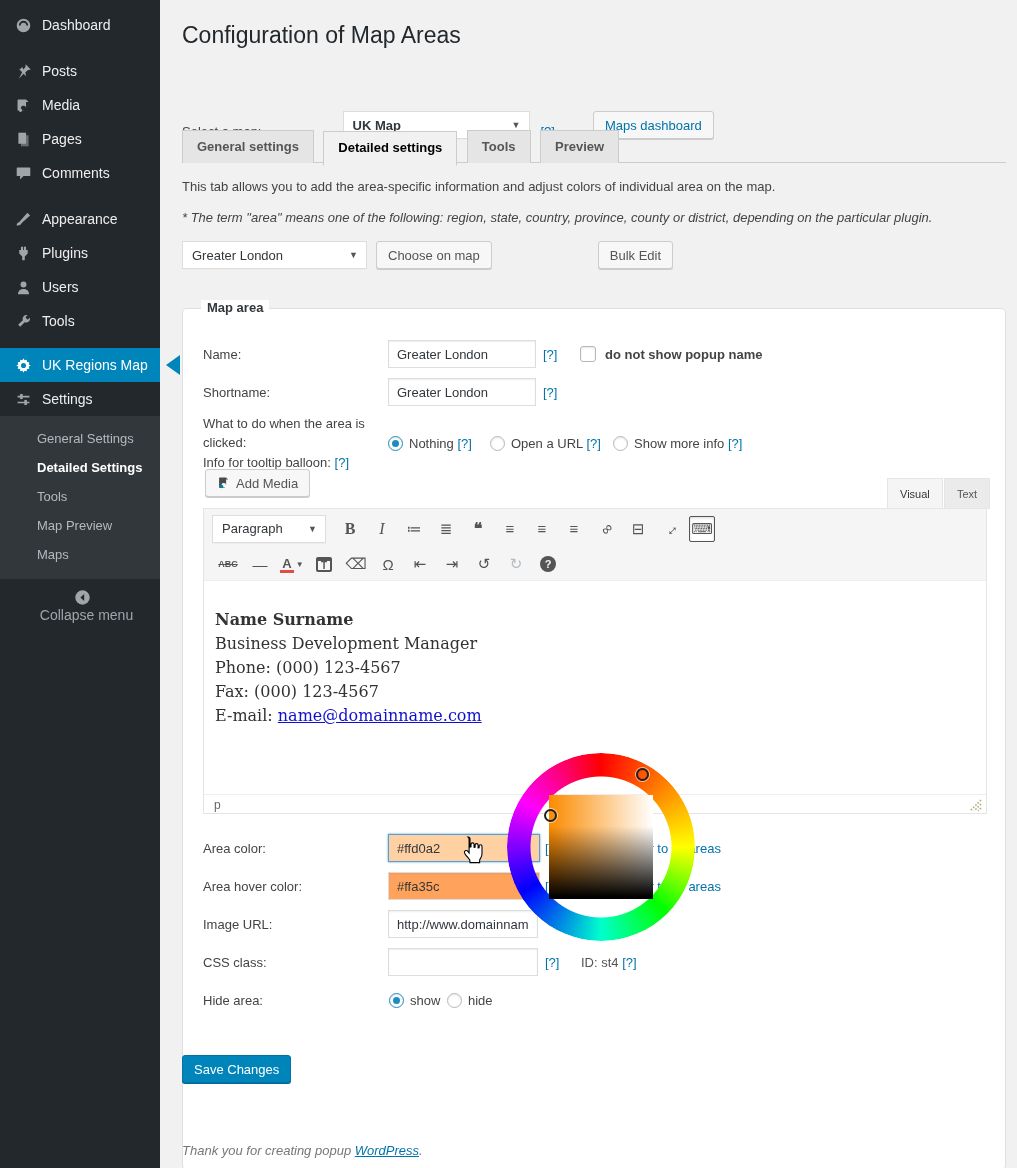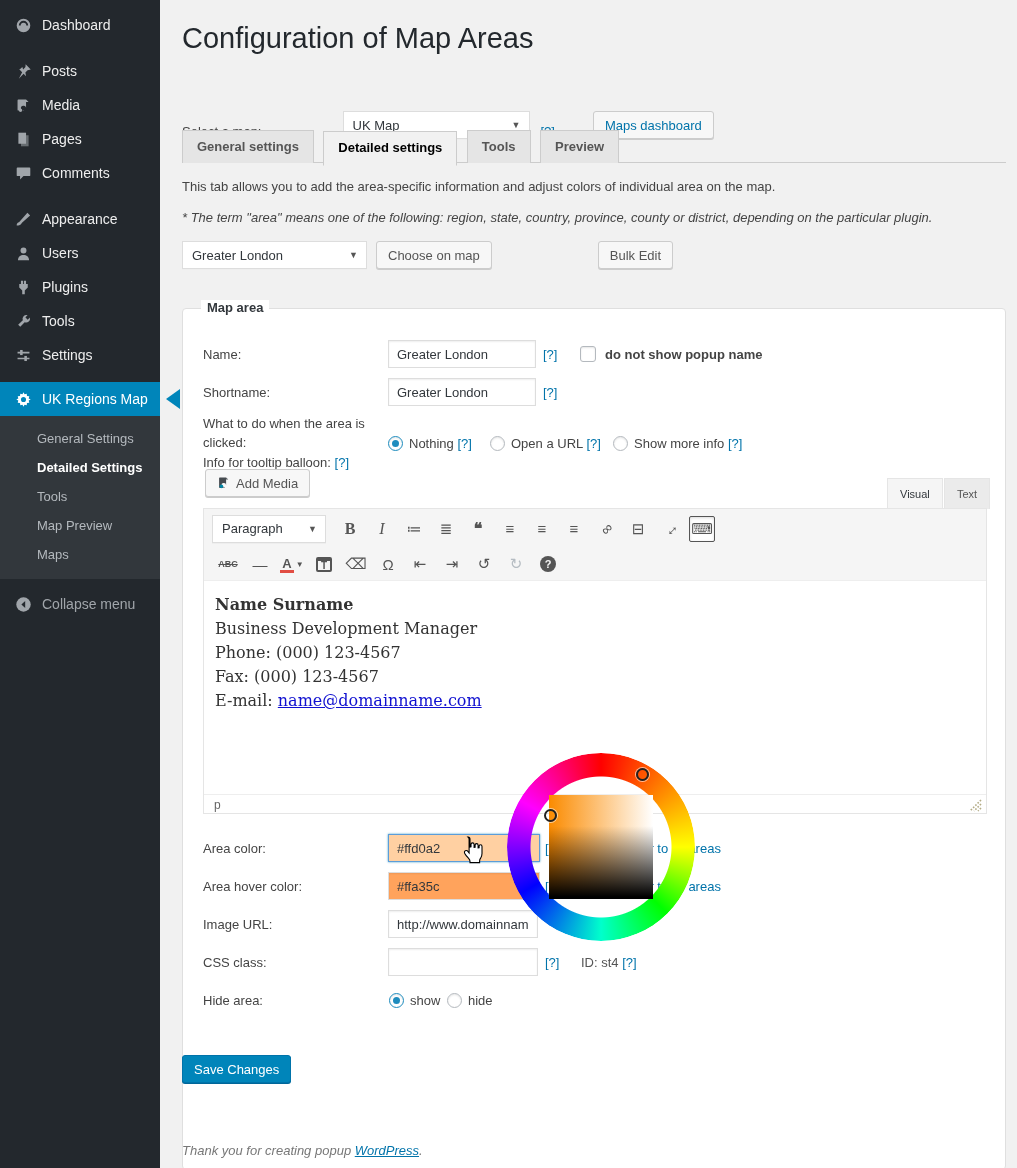--- a/index.html
+++ b/index.html
@@ -14,25 +14,25 @@
   .m-item .ic { width:20px; height:20px; margin-right:9px; display:flex; align-items:center; justify-content:center; color:#a0a5aa; font-size:16px; flex:none; }
   .m-item svg { width:17px; height:17px; fill:#a0a5aa; }
   .gap { margin-top:12px; }
   .m-item.active { background:#0085ba; color:#fff; margin-top:10px; }
   .m-item.active svg, .m-item.active .ic { fill:#fff; color:#fff; }
   .m-item.active:after { content:""; position:absolute; right:-20px; top:7px; width:0; height:0;
     border:10px solid transparent; border-right:14px solid #0085ba; border-left:none; }
   .submenu { background:#32373c; padding:8px 0 10px; }
   .s-item { padding:7px 0 7px 37px; font-size:13px; color:#b4b9be; cursor:pointer; }
   .s-item.active { color:#fff; font-weight:bold; }
-  .collapse { margin-top:8px; }
+  .collapse { margin-top:8px;flex-direction:column; }
 
   
   .content { position:absolute; left:160px; top:0; right:0; bottom:0; }
-  h1.title { position:absolute; left:22px; top:22px; font-size:29px; font-weight:400; color:#23282d; }
+  h1.title { position:absolute; left:22px; top:22px; font-size:23px; font-weight:400; color:#23282d; }
 
   .row-selectmap { position:absolute; left:22px; top:71px; display:flex; align-items:flex-end;margin-top:40px; }
   .lbl { font-size:13px; color:#444; }
   .sel { display:flex; align-items:center; justify-content:space-between; background:#fff; border:1px solid #ddd; height:28px; padding:0 8px 0 9px; font-size:13px; color:#32373c; box-shadow:0 1px 0 #eee; cursor:pointer; }
   .sel .arr { color:#555; font-size:9px; margin-left:8px; }
   .help { color:#0073aa; font-size:13px; text-decoration:none; cursor:pointer; }
   .btn { display:inline-flex; align-items:center; background:#f7f7f7; border:1px solid #ccc; border-radius:3px; height:28px; padding:0 11px; font-size:13px; color:#555; box-shadow:0 1px 0 #ccc; cursor:pointer; white-space:nowrap; }
   .btn.blue-text { color:#0073aa; background:#f7f7f7; }
   .btn.primary { background:#0085ba; border-color:#0073aa; color:#fff; box-shadow:0 1px 0 #006799; }
 
@@ -152,59 +152,59 @@
         <span class="ic">
             <svg viewBox="0 0 20 20">
               <path d="M2 17c0-3.5 2.3-3.2 3.5-4.7L14.6 2l3.2 3.2-9.3 8.3C7 15 7.5 17 2 17z"></path>
             </svg>
           </span>
         <span>Appearance</span>
       </div>
       <div class="m-item">
         <span class="ic">
             <svg viewBox="0 0 20 20">
+              <path d="M7 2v4H5v4l3.5 3.5V18h3v-4.5L15 10V6h-2V2h-2.5v4h-1V2z"></path>
+            </svg>
+          </span>
+        <span>Plugins</span>
+      </div>
+      <div class="m-item">
+        <span class="ic">
+            <svg viewBox="0 0 20 20">
               <circle cx="10" cy="6.5" r="3.5"></circle>
               <path d="M3.5 18c0-4 3-6.2 6.5-6.2s6.5 2.2 6.5 6.2z"></path>
             </svg>
           </span>
         <span>Users</span>
       </div>
       <div class="m-item">
         <span class="ic">
             <svg viewBox="0 0 20 20">
-              <path d="M7 2v4H5v4l3.5 3.5V18h3v-4.5L15 10V6h-2V2h-2.5v4h-1V2z"></path>
-            </svg>
-          </span>
-        <span>Plugins</span>
-      </div>
-      <div class="m-item">
-        <span class="ic">
-            <svg viewBox="0 0 20 20">
               <path d="M17.5 5.2a4.6 4.6 0 01-6.1 5.6l-5.2 5.5-2.5-2.5 5.5-5.2A4.6 4.6 0 0114.8 2.5l-2.6 2.6 2.7 2.7z"></path>
             </svg>
           </span>
         <span>Tools</span>
+      </div>
+      <div class="m-item active">
+        <span class="ic">
+            <svg viewBox="0 0 20 20" fill="#fff">
+              <path d="M10 1.5l1.2 2.4 2.6-.7.3 2.7 2.7.3-.7 2.6L18.5 10l-2.4 1.2.7 2.6-2.7.3-.3 2.7-2.6-.7L10 18.5l-1.2-2.4-2.6.7-.3-2.7-2.7-.3.7-2.6L1.5 10l2.4-1.2-.7-2.6 2.7-.3.3-2.7 2.6.7zM10 7a3 3 0 100 6 3 3 0 000-6z"></path>
+            </svg>
+          </span>
+        <span>UK Regions Map</span>
       </div>
       <div class="m-item">
         <span class="ic">
             <svg viewBox="0 0 20 20">
               <path d="M3 5.5h14v2H3zM3 12.5h14v2H3z"></path>
               <rect x="6" y="3.5" width="3" height="6"></rect>
               <rect x="11" y="10.5" width="3" height="6"></rect>
             </svg>
           </span>
         <span>Settings</span>
-      </div>
-      <div class="m-item active">
-        <span class="ic">
-            <svg viewBox="0 0 20 20" fill="#fff">
-              <path d="M10 1.5l1.2 2.4 2.6-.7.3 2.7 2.7.3-.7 2.6L18.5 10l-2.4 1.2.7 2.6-2.7.3-.3 2.7-2.6-.7L10 18.5l-1.2-2.4-2.6.7-.3-2.7-2.7-.3.7-2.6L1.5 10l2.4-1.2-.7-2.6 2.7-.3.3-2.7 2.6.7zM10 7a3 3 0 100 6 3 3 0 000-6z"></path>
-            </svg>
-          </span>
-        <span>UK Regions Map</span>
       </div>
       <div class="submenu">
         <div class="s-item">General Settings</div>
         <div class="s-item active">Detailed Settings</div>
         <div class="s-item">Tools</div>
         <div class="s-item">Map Preview</div>
         <div class="s-item">Maps</div>
       </div>
       <div class="m-item collapse" style="color:#a0a5aa;">
         <span class="ic">
@@ -216,21 +216,21 @@
         <span>Collapse menu</span>
       </div>
     </div>
   </div>
 
   <div class="content">
     <h1 class="title">Configuration of Map Areas</h1>
 
     <div class="row-selectmap">
       <span class="lbl">Select a map:</span>
-      <div class="sel" style="width:187px; margin-left:81px;">
+      <div class="sel" style="width:187px; margin-left:81px;font-weight:bold;">
         <span>UK Map</span>
         <span class="arr">▼</span>
       </div>
       <a class="help" style="margin-left:11px;">[?]</a>
       <span class="btn blue-text" style="margin-left:38px;">Maps dashboard</span>
     </div>
 
     <div class="tabs">
       <span class="tab">General settings</span>
       <span class="tab active">Detailed settings</span>
@@ -318,21 +318,21 @@
           <span class="tbtn">Ω</span>
           <span class="tbtn">⇤</span>
           <span class="tbtn">⇥</span>
           <span class="tbtn">↺</span>
           <span class="tbtn dis">↻</span>
           <span class="tbtn">
               <span class="qhelp">?</span>
             </span>
         </div>
         <div class="econtent ecOntent ecoNtent ecOntent ecoNtent ecOntEnt ecntnt ecOntent eco ecnt econ ec ecntn ecntnt2 ecx ecy ecz ecq ecw ecr ecv ecb ecn ecm ecl eck ecj ech ecg ecf ecd ecs eca ecp eco2 eci ecu ecy2 ect ecr2 ece ecw2 ecq2 ec0 ec1 ec2 ec3 ec4 ec5 ec6 ec7 ec8 ec9" style="height:213px; padding:12px 11px; font-family:'DejaVu Serif','Liberation Serif',serif; font-size:16px; color:#333; line-height:1.5; overflow:hidden;">
-          <div class="ec-line" style="font-weight:bold;">Name Surname</div>
+          <div class="ec-line" style="font-weight:bold;margin-top:15px;">Name Surname</div>
           <div class="ec-line">Business Development Manager</div>
           <div class="ec-line">Phone: (000) 123-4567</div>
           <div class="ec-line">Fax: (000) 123-4567</div>
           <div class="ec-line"><span>E-mail: </span><a href="#">name@domainname.com</a></div>
         </div>
         <div class="statusbar">
           <span>p</span>
           <svg width="14" height="14" viewBox="0 0 14 14">
               <g stroke="#b3ab85" stroke-width="1.6" stroke-dasharray="1.6 1.6">
                 <line x1="13" y1="2" x2="2" y2="13"></line>

